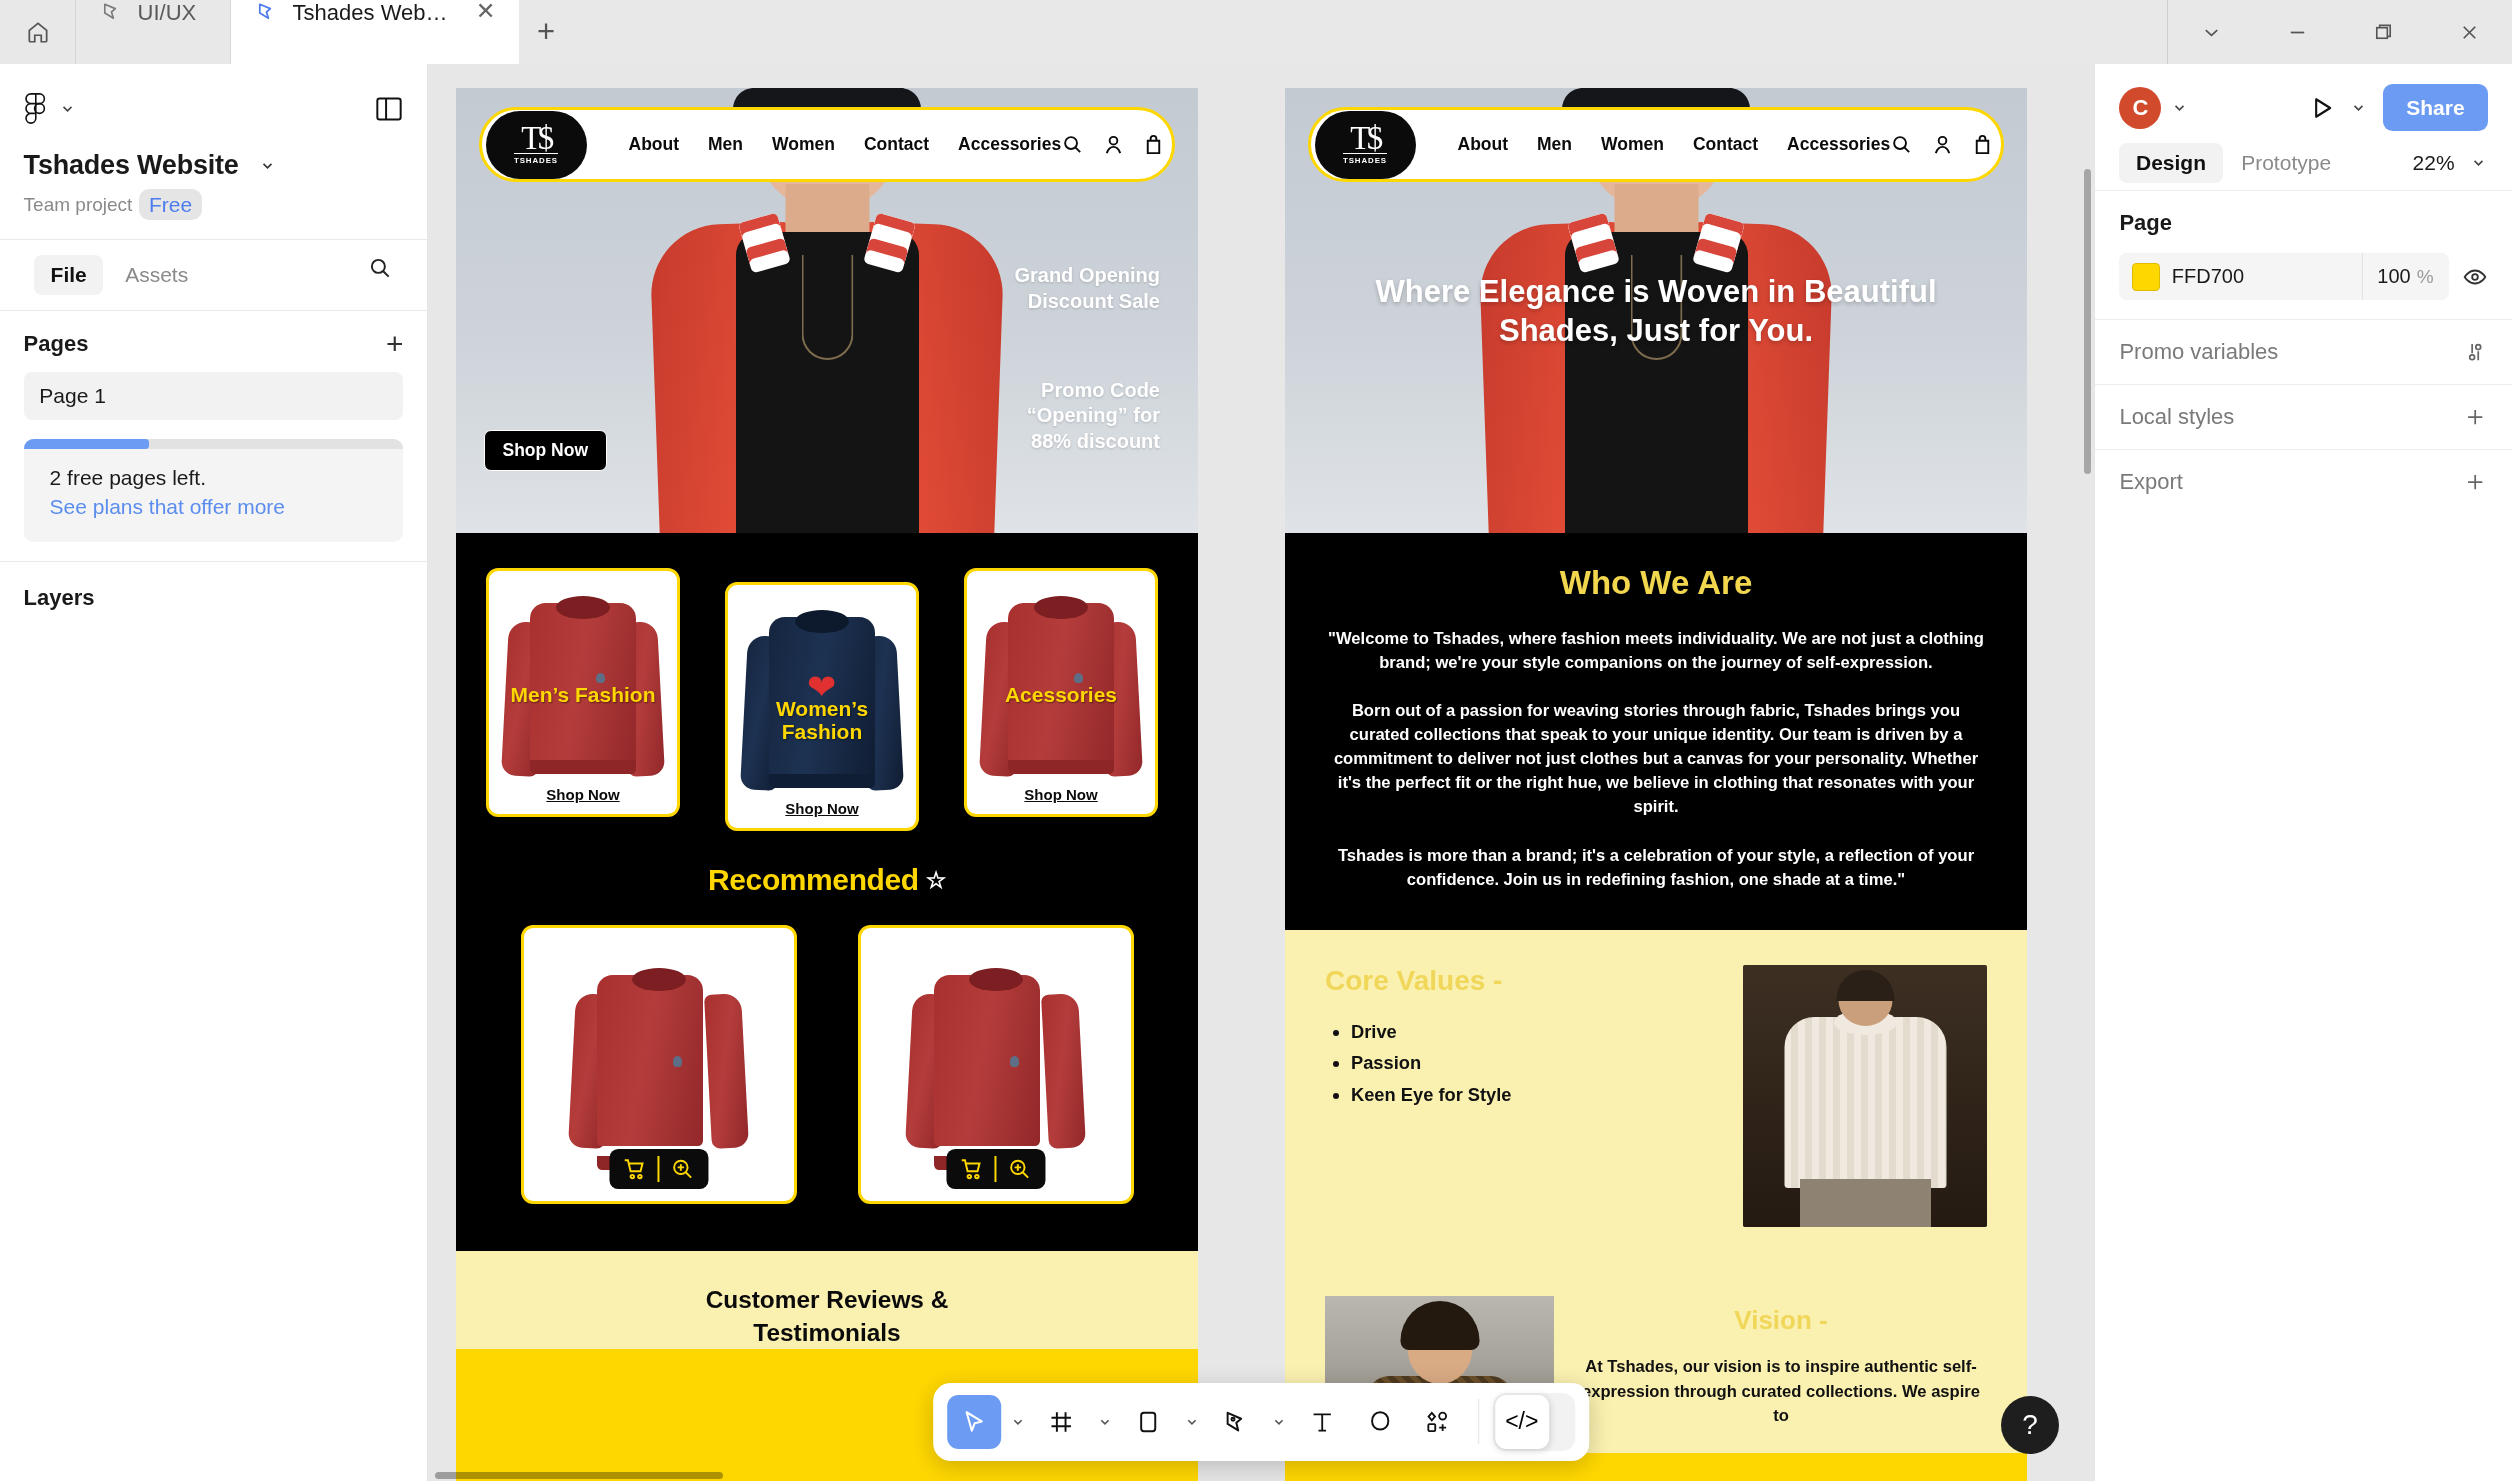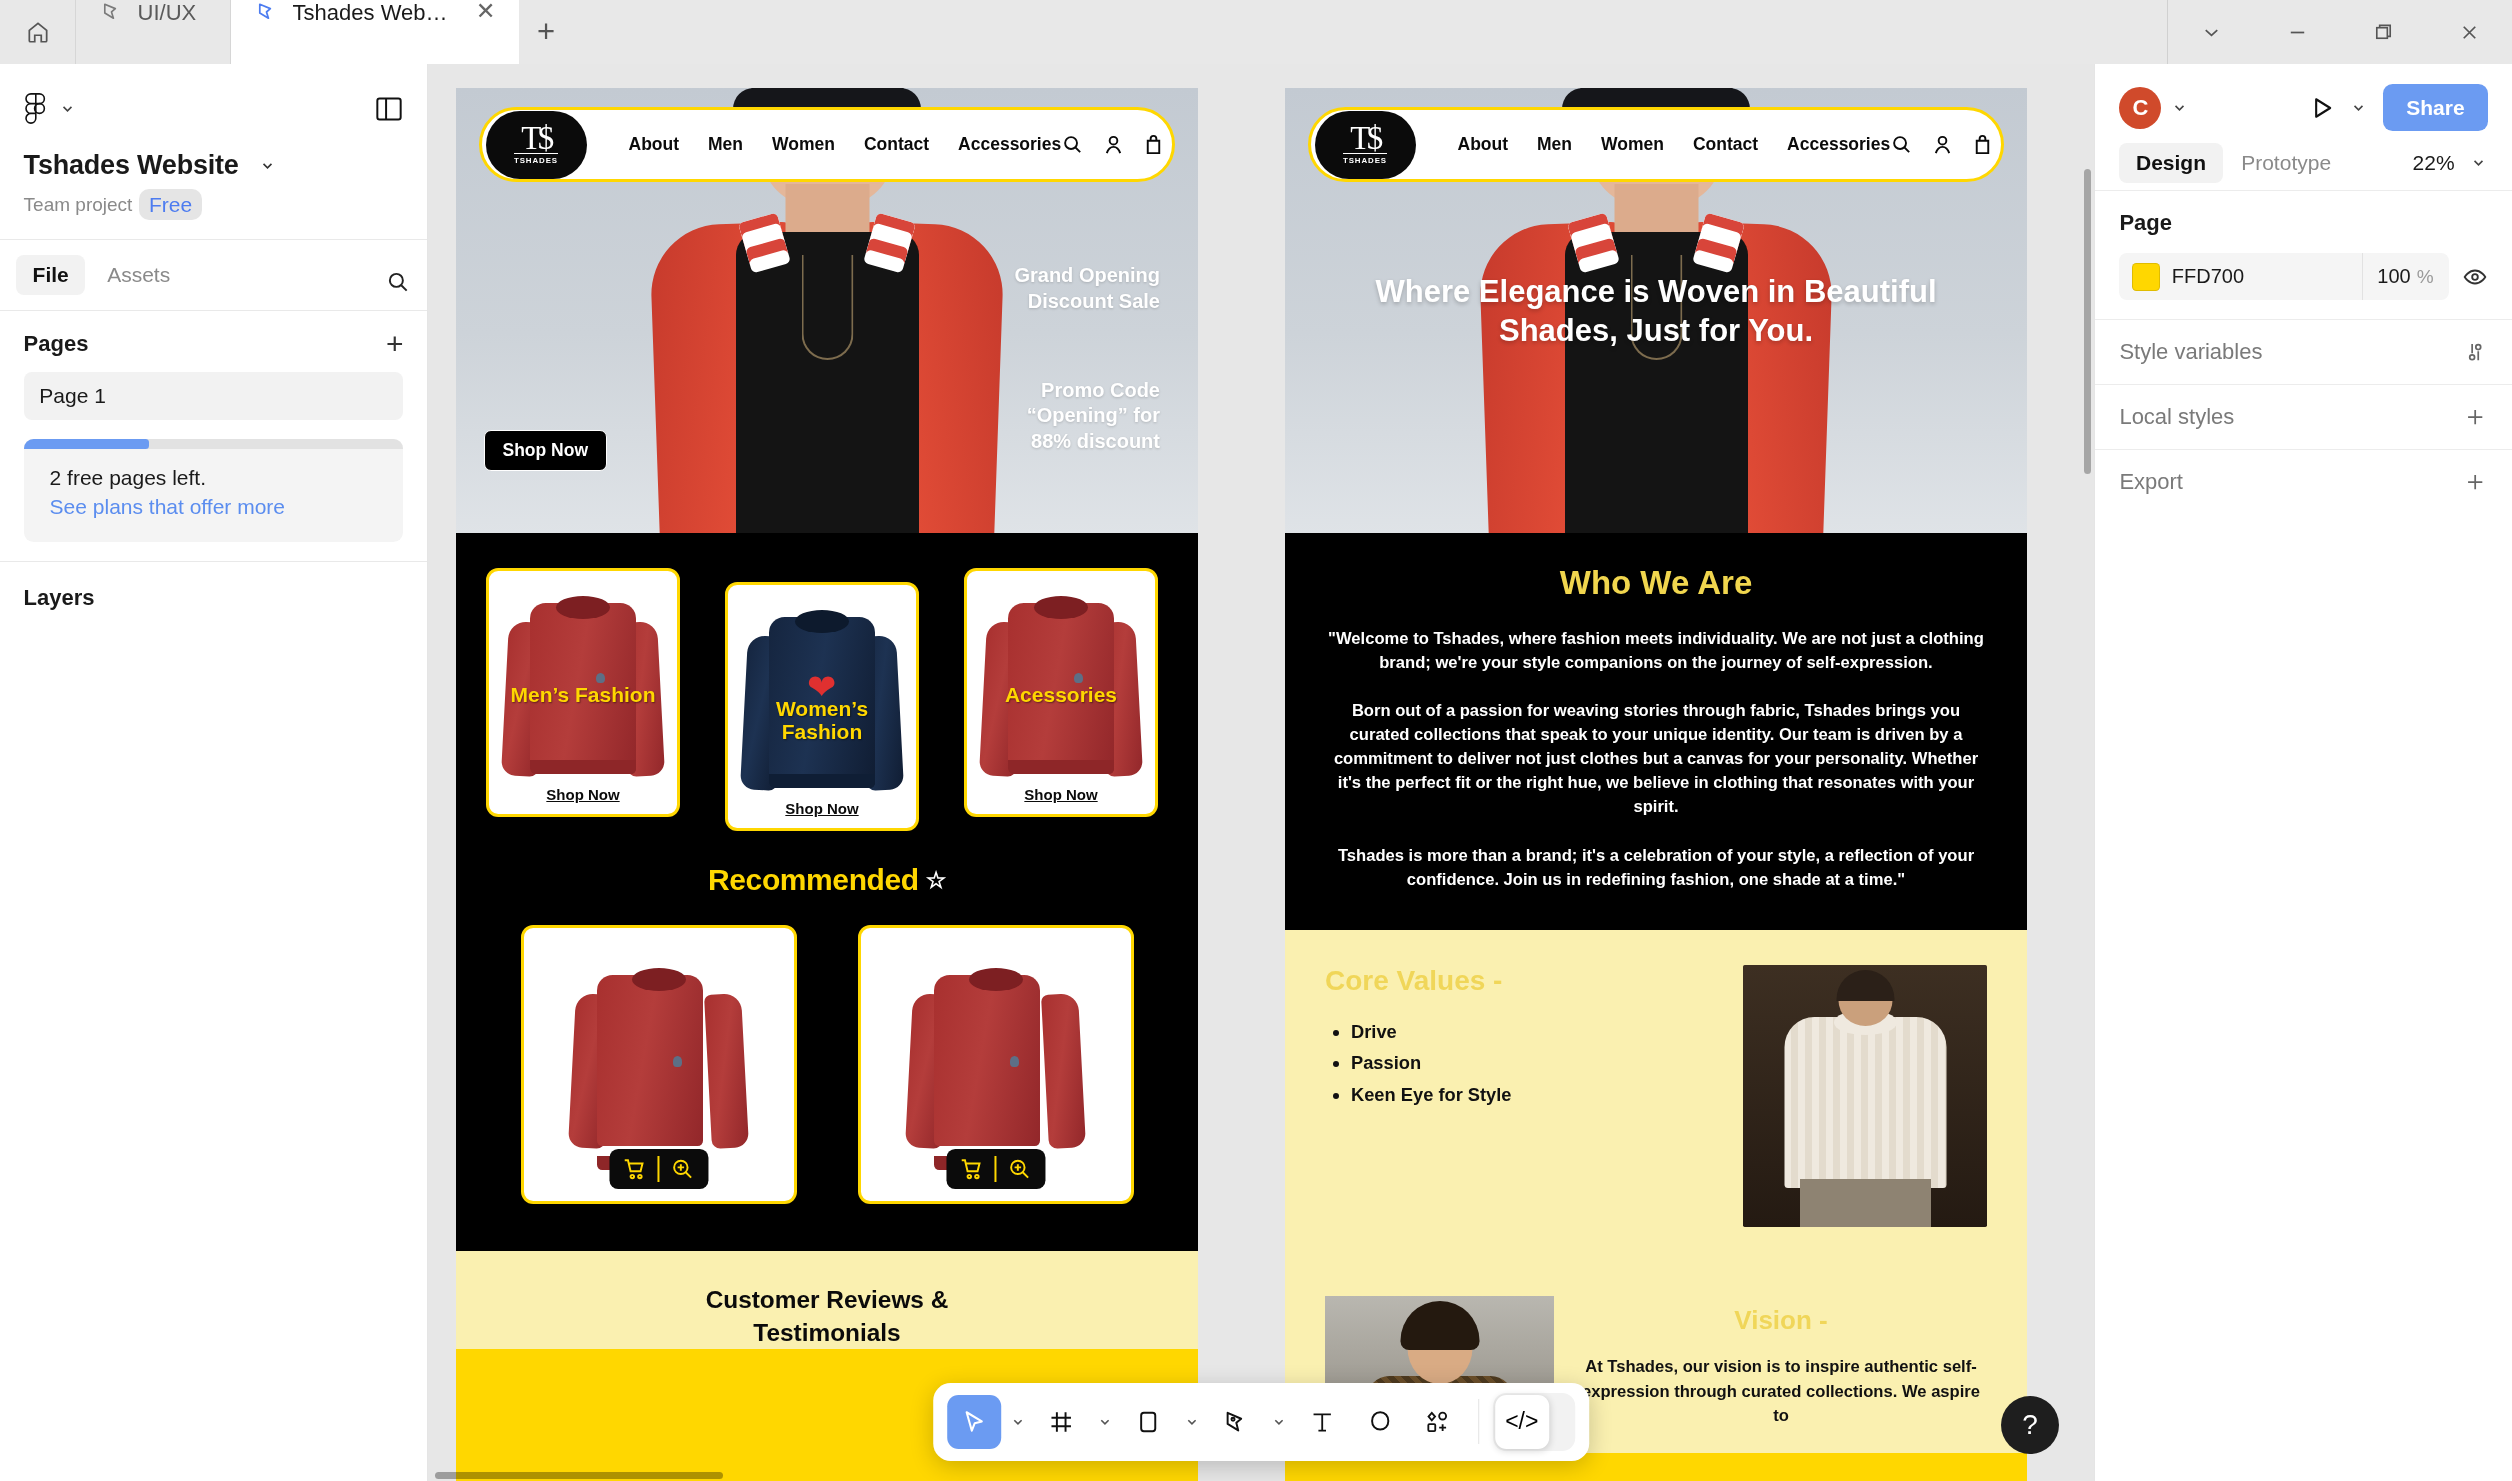--- a/index.html
+++ b/index.html
@@ -57,21 +57,21 @@
   .lp-filename { display: flex; align-items: center; gap: 19px; margin-top: 15.7px; }
   .lp-filename .name { font-size: 27px; font-weight: 600; color: #1a1a1a; letter-spacing: -0.2px; }
   .lp-meta { display: flex; align-items: center; gap: 7px; margin-top: 8.7px; padding-bottom: 19px; }
   .lp-meta .team { font-size: 19px; color: #8a8a8a; }
   .lp-meta .free {
     font-size: 21px; color: #4d7cf0; background: #e5e5e5; border-radius: 10px;
     padding: 3.5px 9.6px; cursor: pointer;
   }
   .lp-divider { height: 0.9px; background: #e9e9e9; }
 
-  .lp-tabs { display: flex; align-items: flex-end; padding: 15px 16px; gap: 5.2px; }
+  .lp-tabs { display: flex; align-items: flex-start; padding: 15px 34px; gap: 5.2px; }
   .lp-tab {
     font-size: 21px; padding: 7.9px 16.6px; border-radius: 7.9px; cursor: pointer; color: #8a8a8a;
   }
   .lp-tab.active { background: #f2f2f2; color: #111; font-weight: 600; }
   .lp-search-icon { margin-left: auto; cursor: pointer; display: flex; }
 
   .lp-pages { padding: 14px 23.6px 7px 23.6px; }
   .lp-pages-head { display: flex; align-items: center; justify-content: space-between; height: 38px; }
   .lp-pages-head .ttl { font-size: 22px; font-weight: 600; color: #1a1a1a; }
   .lp-plus { font-size: 30px; color: #333; cursor: pointer; line-height: 1; font-weight: 300; }
@@ -880,21 +880,21 @@
           <span class="eye">
             <svg width="26" height="26" viewBox="0 0 24 24" fill="none" stroke="#333" stroke-width="1.7">
                 <path d="M2.5 12S6 6 12 6s9.5 6 9.5 6-3.5 6-9.5 6-9.5-6-9.5-6z"></path>
                 <circle cx="12" cy="12" r="2.6"></circle>
               </svg>
           </span>
         </div>
       </div>
 
       <div class="rp-sec collapsed">
-        <span class="h">Style variables</span>
+        <span class="h">Promo variables</span>
         <span class="act">
           <svg width="24.4" height="24.4" viewBox="0 0 24 24" fill="none" stroke="#666" stroke-width="1.7">
               <path d="M9 4v9M15 11v9"></path>
               <circle cx="9" cy="17" r="2.4"></circle>
               <circle cx="15" cy="7" r="2.4"></circle>
             </svg>
         </span>
       </div>
 
       <div class="rp-sec collapsed">

